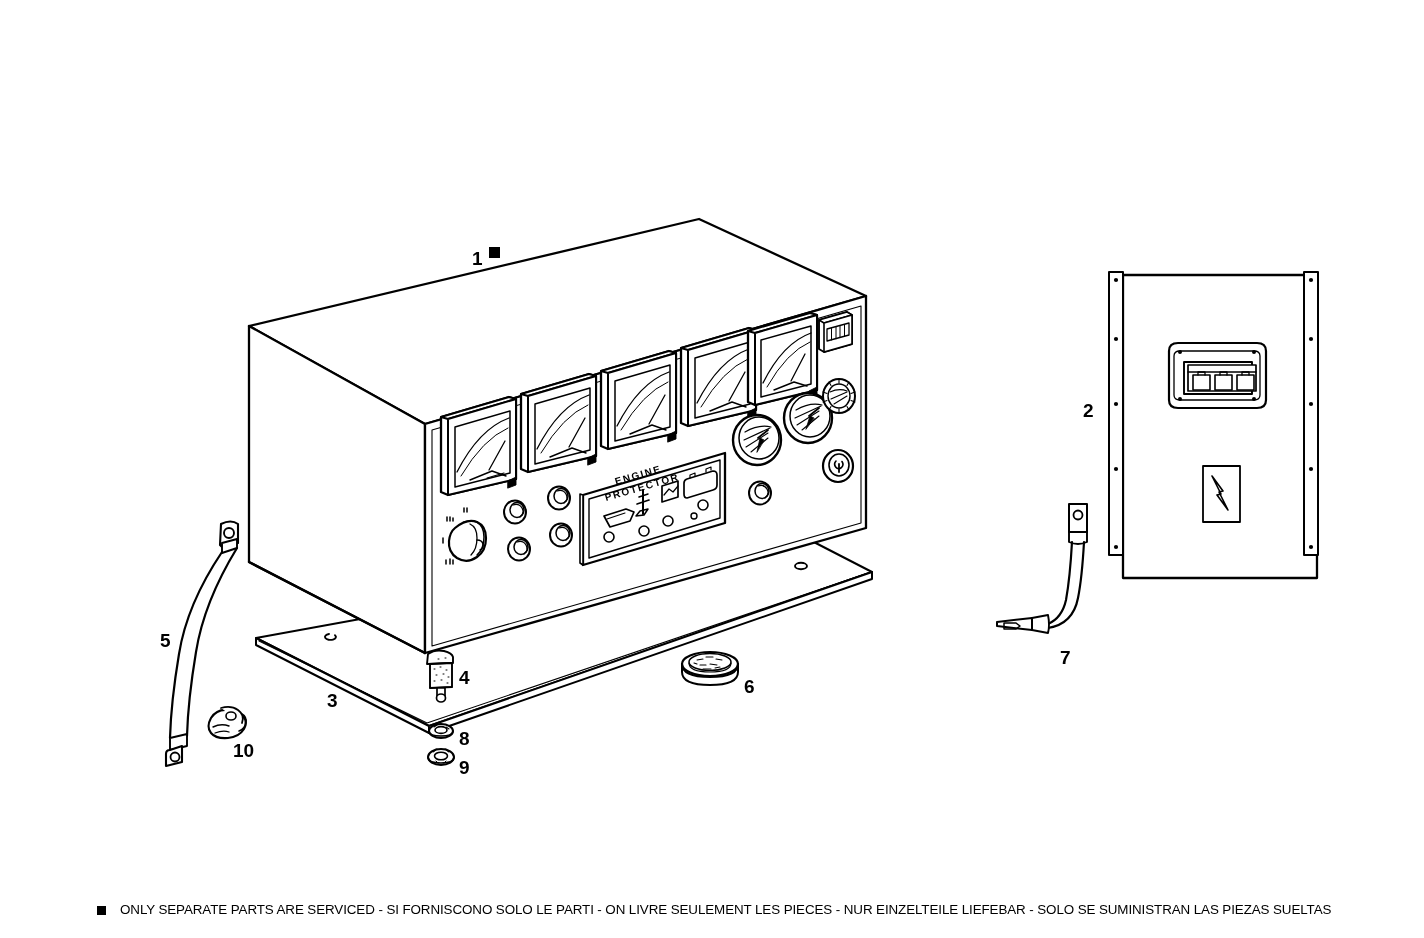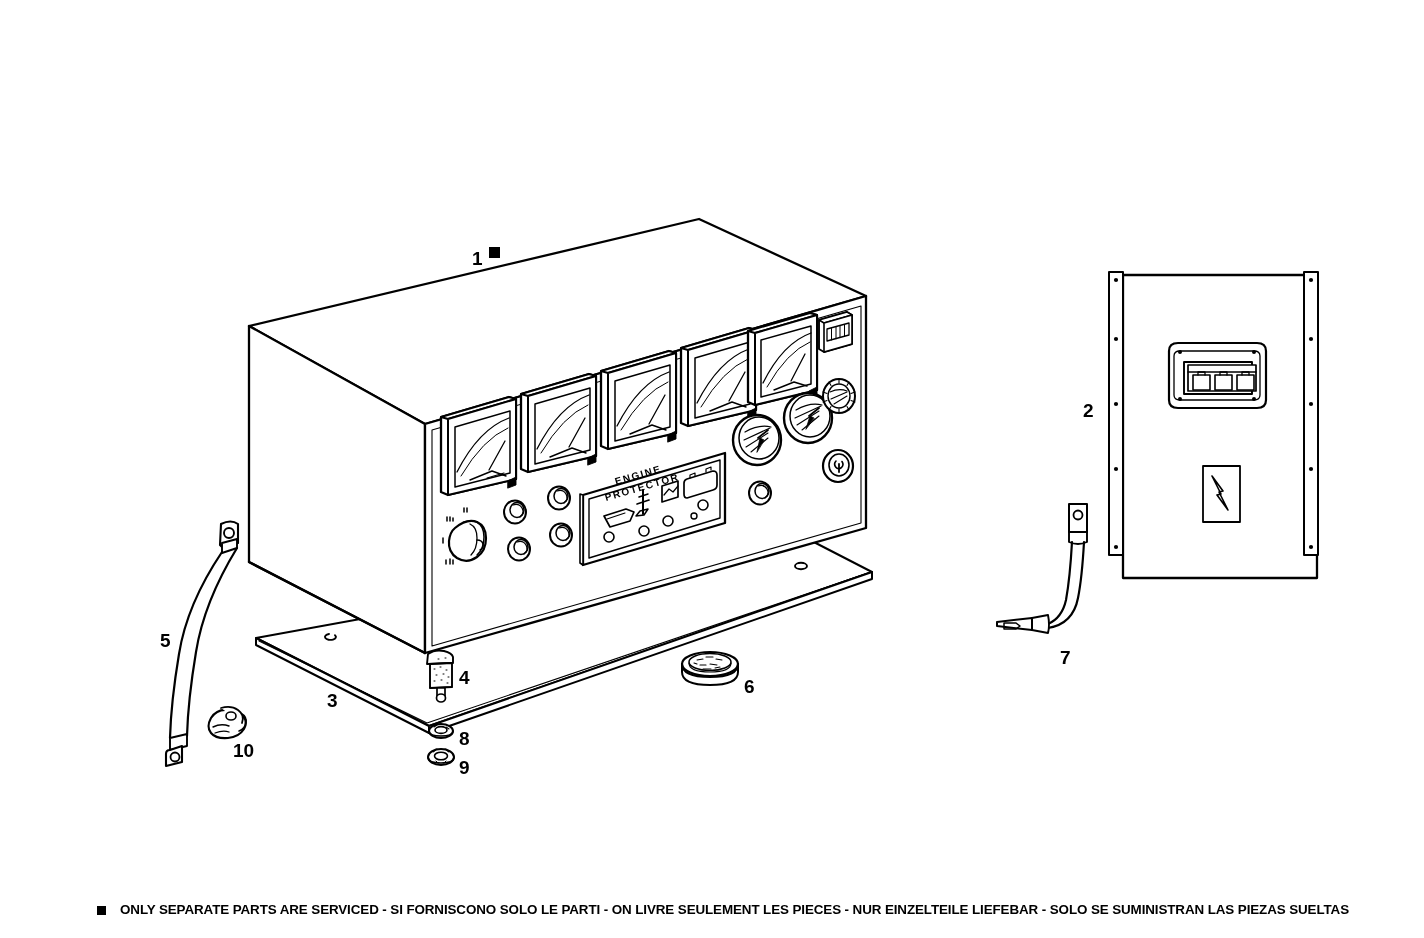--- a/index.html
+++ b/index.html
@@ -29,21 +29,21 @@
     align-items:center;
     gap:14px;
     white-space:nowrap;
   }
   .footer-bullet{
     width:9px;height:9px;background:#000;flex:0 0 auto;
     display:inline-block;
   }
   .footer-text{
     font-family:"Liberation Sans", sans-serif;
-    font-weight:700;
+    font-weight:400;
     font-size:13.4px;
     letter-spacing:-0.1px;
     color:#000;
     line-height:1;
   }
 </style>
 </head>
 <body>
 
 <div id="sheet">

